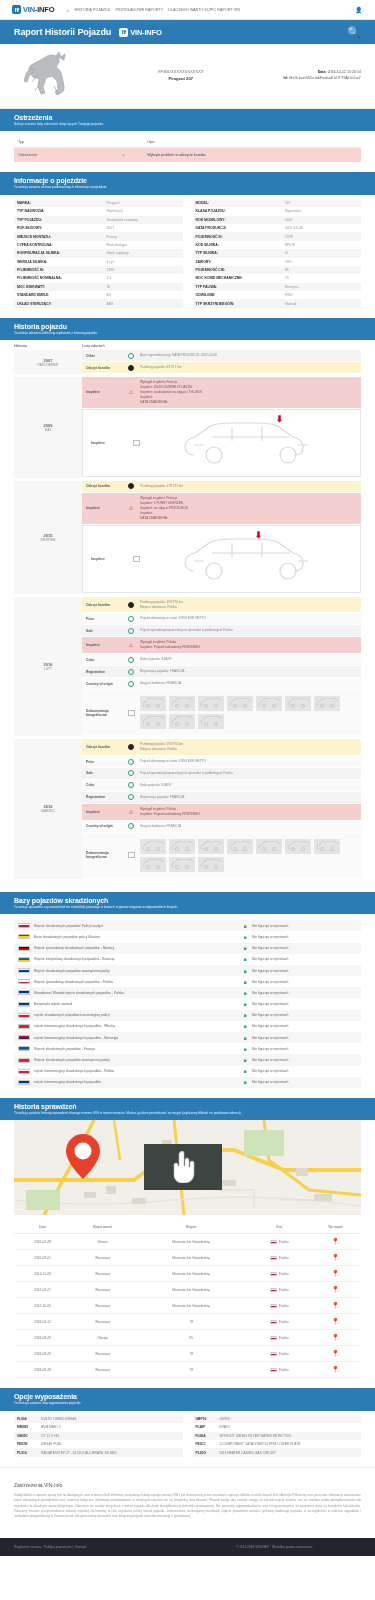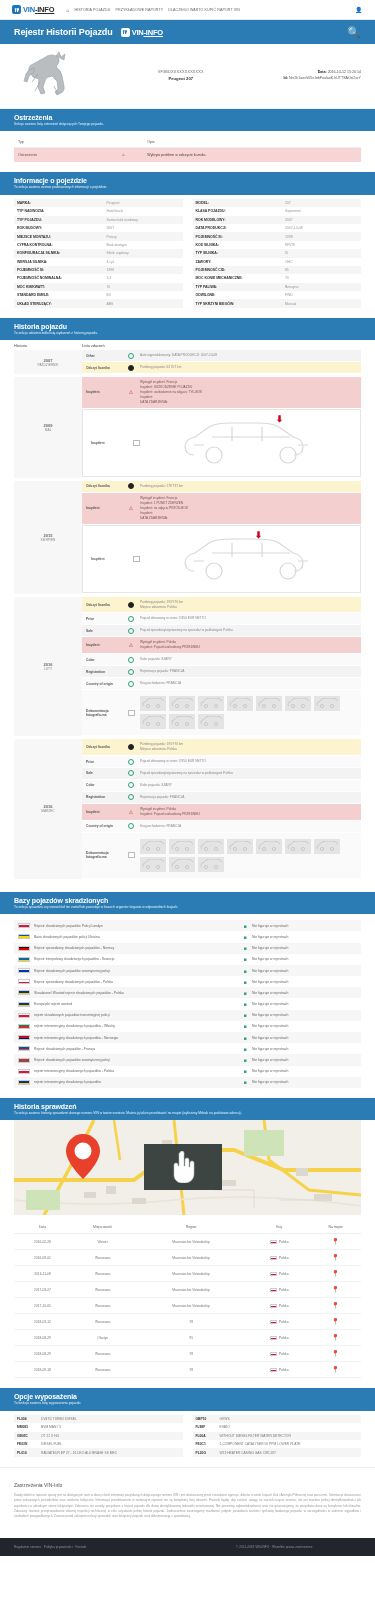--- a/index.html
+++ b/index.html
@@ -18,21 +18,21 @@
     height:20px; background:#ffffff; border-bottom:1px solid #e8e8e8;
     display:flex; align-items:center; padding:0 12px; gap:6px;
   }
   .brand-logo { display:flex; align-items:center; gap:2px; }
   .logo-mark {
     width:9px;height:9px;background:#1d76bc;border-radius:2px;
     display:flex;align-items:center;justify-content:center;
   }
   .logo-mark svg { width:6px;height:6px; }
   .logo-text { font-size:7.5px; font-weight:bold; color:#1d76bc; letter-spacing:-0.2px; }
-  .logo-text .dark { color:#2b2b2b;text-decoration:underline; }
+  .logo-text .dark { color:#2b2b2b; }
   .topnav { display:flex; align-items:center; gap:5px; margin-left:6px; }
   .topnav .home { font-size:5px; color:#555; }
   .topnav a { font-size:3.6px; color:#666; text-decoration:none; letter-spacing:0.1px; white-space:nowrap;}
   .top-user { margin-left:auto; font-size:6px; color:#777; }
 
   
   .titlebar {
     height:24px; background:#2b7cb5;
     display:flex; align-items:center; padding:0 14px; gap:8px;
   }
@@ -192,21 +192,21 @@
     <div class="topnav">
       <span class="home">⌂</span>
       <a href="#">HISTORIA POJAZDU</a>
       <a href="#">PRZYKŁADOWE RAPORTY</a>
       <a href="#">DLACZEGO WARTO KUPIĆ RAPORT VIN</a>
     </div>
     <span class="top-user">👤</span>
   </div>
 
   <div class="titlebar">
-    <h1>Rejestr Historii Pojazdu</h1>
+    <h1>Raport Historii Pojazdu</h1>
     <span class="tb-logo">
       <span class="logo-mark">
         <svg viewBox="0 0 16 16">
             <path d="M2 3h5l-2 10H3zM8 3h6l-3 10H8z"></path>
           </svg>
       </span>
       <span class="logo-text"><span>VIN</span><span class="dark">-<span>INFO</span></span></span>
     </span>
     <span class="search-btn">🔍</span>
   </div>

